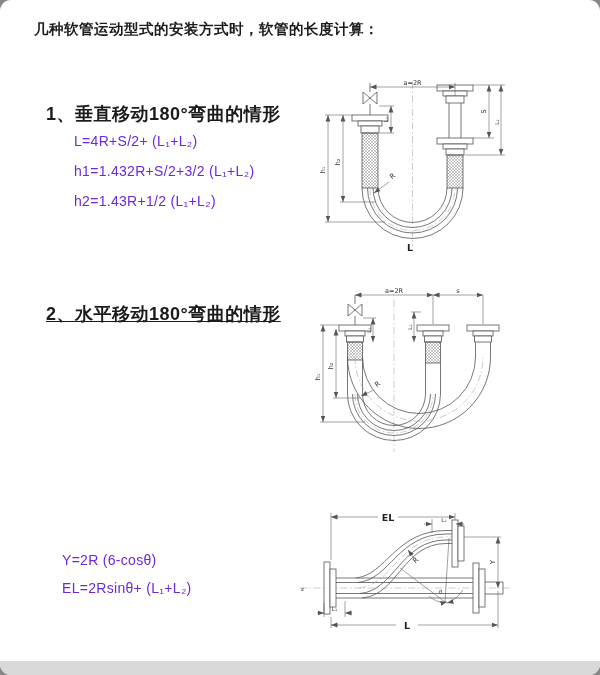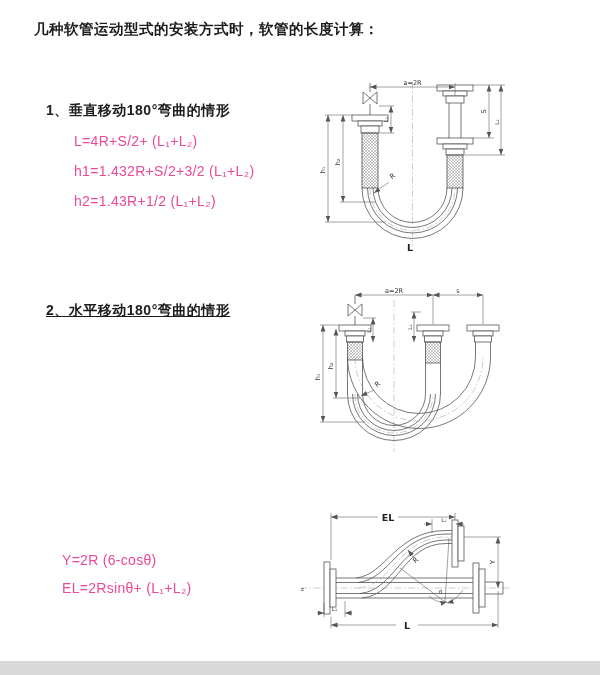--- a/index.html
+++ b/index.html
@@ -1,20 +1,20 @@
 <!DOCTYPE html>
 <html><head>
 <meta charset="utf-8">
 <style>
   html,body{margin:0;padding:0;background:#888;}
   #page{position:relative;width:600px;height:675px;background:#ffffff;overflow:hidden;
-        font-family:"Liberation Sans",sans-serif;color:#1c1c1c;}
+        font-family:"Liberation Sans",sans-serif;color:#1c1c1c;border-radius:11px;}
   .title{position:absolute;left:34px;top:20px;font-size:14.5px;font-weight:700;letter-spacing:0.5px;}
-  .heading{position:absolute;font-size:14px;font-weight:700;letter-spacing:0.5px;}
-  .formulas{position:absolute;font-size:14px;font-weight:400;color:#ec4899;letter-spacing:0.3px;}
+  .heading{position:absolute;font-size:18px;font-weight:700;letter-spacing:0.5px;}
+  .formulas{position:absolute;font-size:14px;font-weight:400;color:#6d28d9;letter-spacing:0.3px;}
   .formulas .f{height:30px;line-height:30px;white-space:pre;}
   .formulas.tight .f{height:28px;line-height:28px;}
   .h1pos{left:46px;top:102px;} .f1pos{left:74px;top:126px;}
   .h2pos{left:46px;top:302px;text-decoration:underline;} .f2pos{left:74px;top:326px;}
   .h3pos{left:38px;top:520px;} .f3pos{left:62px;top:546px;}
   .diag{position:absolute;}
   .d1{left:315px;top:70px;} .d2{left:315px;top:282px;} .d3{left:298px;top:505px;}
   .bottom-band{position:absolute;left:0;top:661px;width:600px;height:14px;background:#d9d9d9;}
   
   .ln{stroke:#555;stroke-width:0.8;fill:none;}

